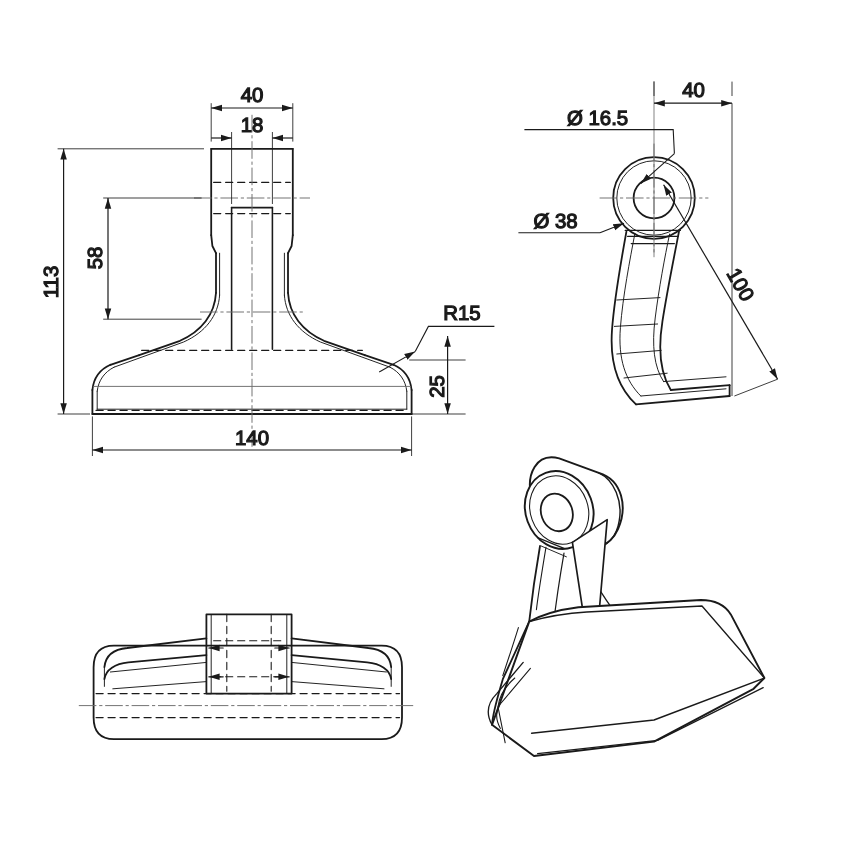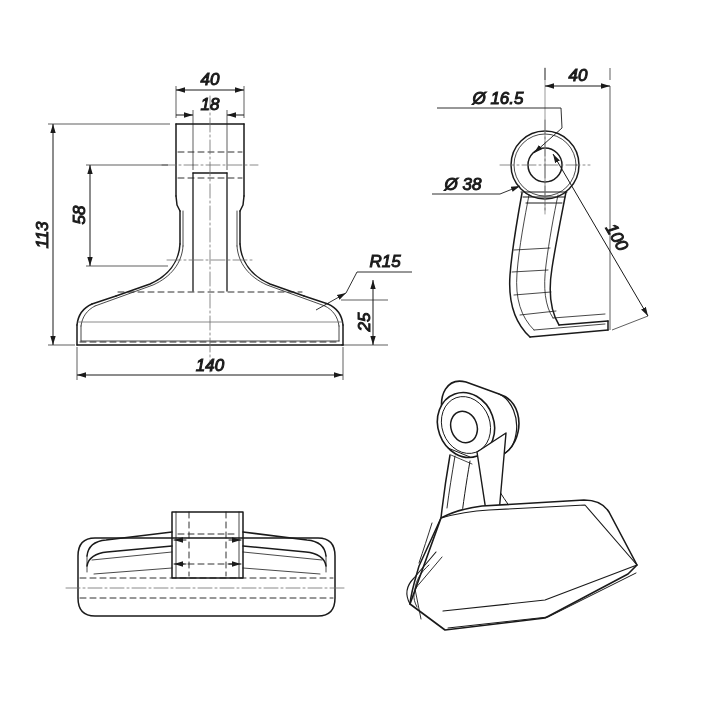--- a/index.html
+++ b/index.html
@@ -1,19 +1,19 @@
 <!DOCTYPE html>
 <html><head>
 <meta charset="utf-8">
 <title>Technical Drawing</title>
 <style>
   html,body{margin:0;padding:0;background:#ffffff;}
   body{width:715px;height:715px;overflow:hidden;
        font-family:"Liberation Sans", sans-serif;}
-  #sheet{position:relative;width:715px;height:598px;background:#ffffff;font-style:italic;}
+  #sheet{position:relative;width:715px;height:598px;background:#ffffff;}
   #sheet svg{display:block;}
   .dimtext{font-family:"Liberation Sans", sans-serif;font-size:17px;fill:#1a1a1a;}
 </style>
 </head>
 <body>
 
 <div id="sheet">
 <svg width="715" height="715" viewBox="0 0 715 715" xmlns="http://www.w3.org/2000/svg">
 
   <defs>

